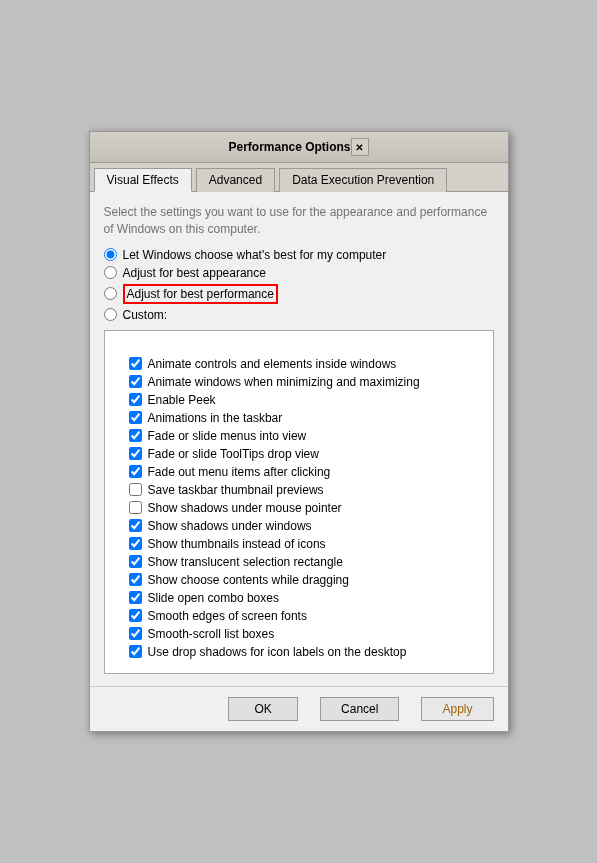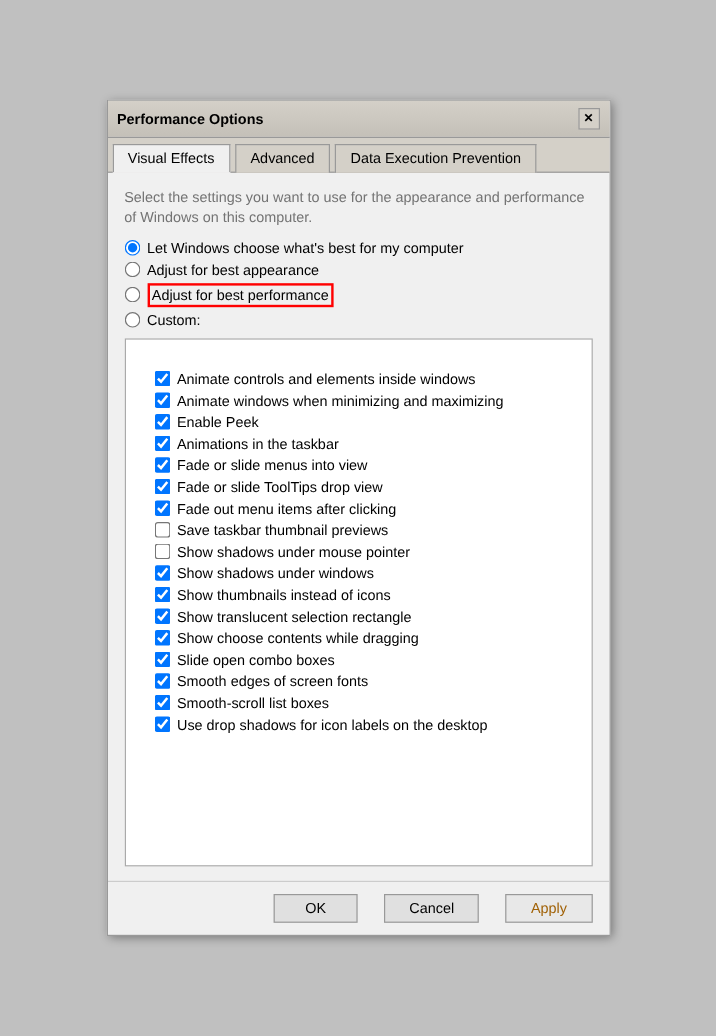--- a/index.html
+++ b/index.html
@@ -17,21 +17,21 @@
       background: #f0f0f0;
       border: 1px solid #999;
       box-shadow: 2px 2px 8px rgba(0,0,0,0.4);
       width: 420px;
     }
     .title-bar {
       background: linear-gradient(to bottom, #d4d0c8, #c4c0b8);
       padding: 6px 8px;
       display: flex;
       align-items: center;
-      justify-content: space-between;
+      justify-content: center;
       border-bottom: 1px solid #999;
     }
     .title-bar-text {
       font-size: 12px;
       font-weight: bold;
       color: #000;
     }
     .close-btn {
       width: 18px;
       height: 18px;
@@ -91,21 +91,21 @@
     }
     .highlight-box {
       border: 2px solid red;
       display: inline-block;
       padding: 1px 2px;
     }
     .checkbox-list-container {
       border: 1px solid #aaa;
       background: #fff;
       padding: 24px;
-      height: 440px;
+      height: 344px;
       overflow-y: auto;
       margin-top: 6px;
     }
     .checkbox-item {
       display: flex;
       align-items: center;
       padding: 2px 0;
       font-size: 12px;
       cursor: pointer;
     }

